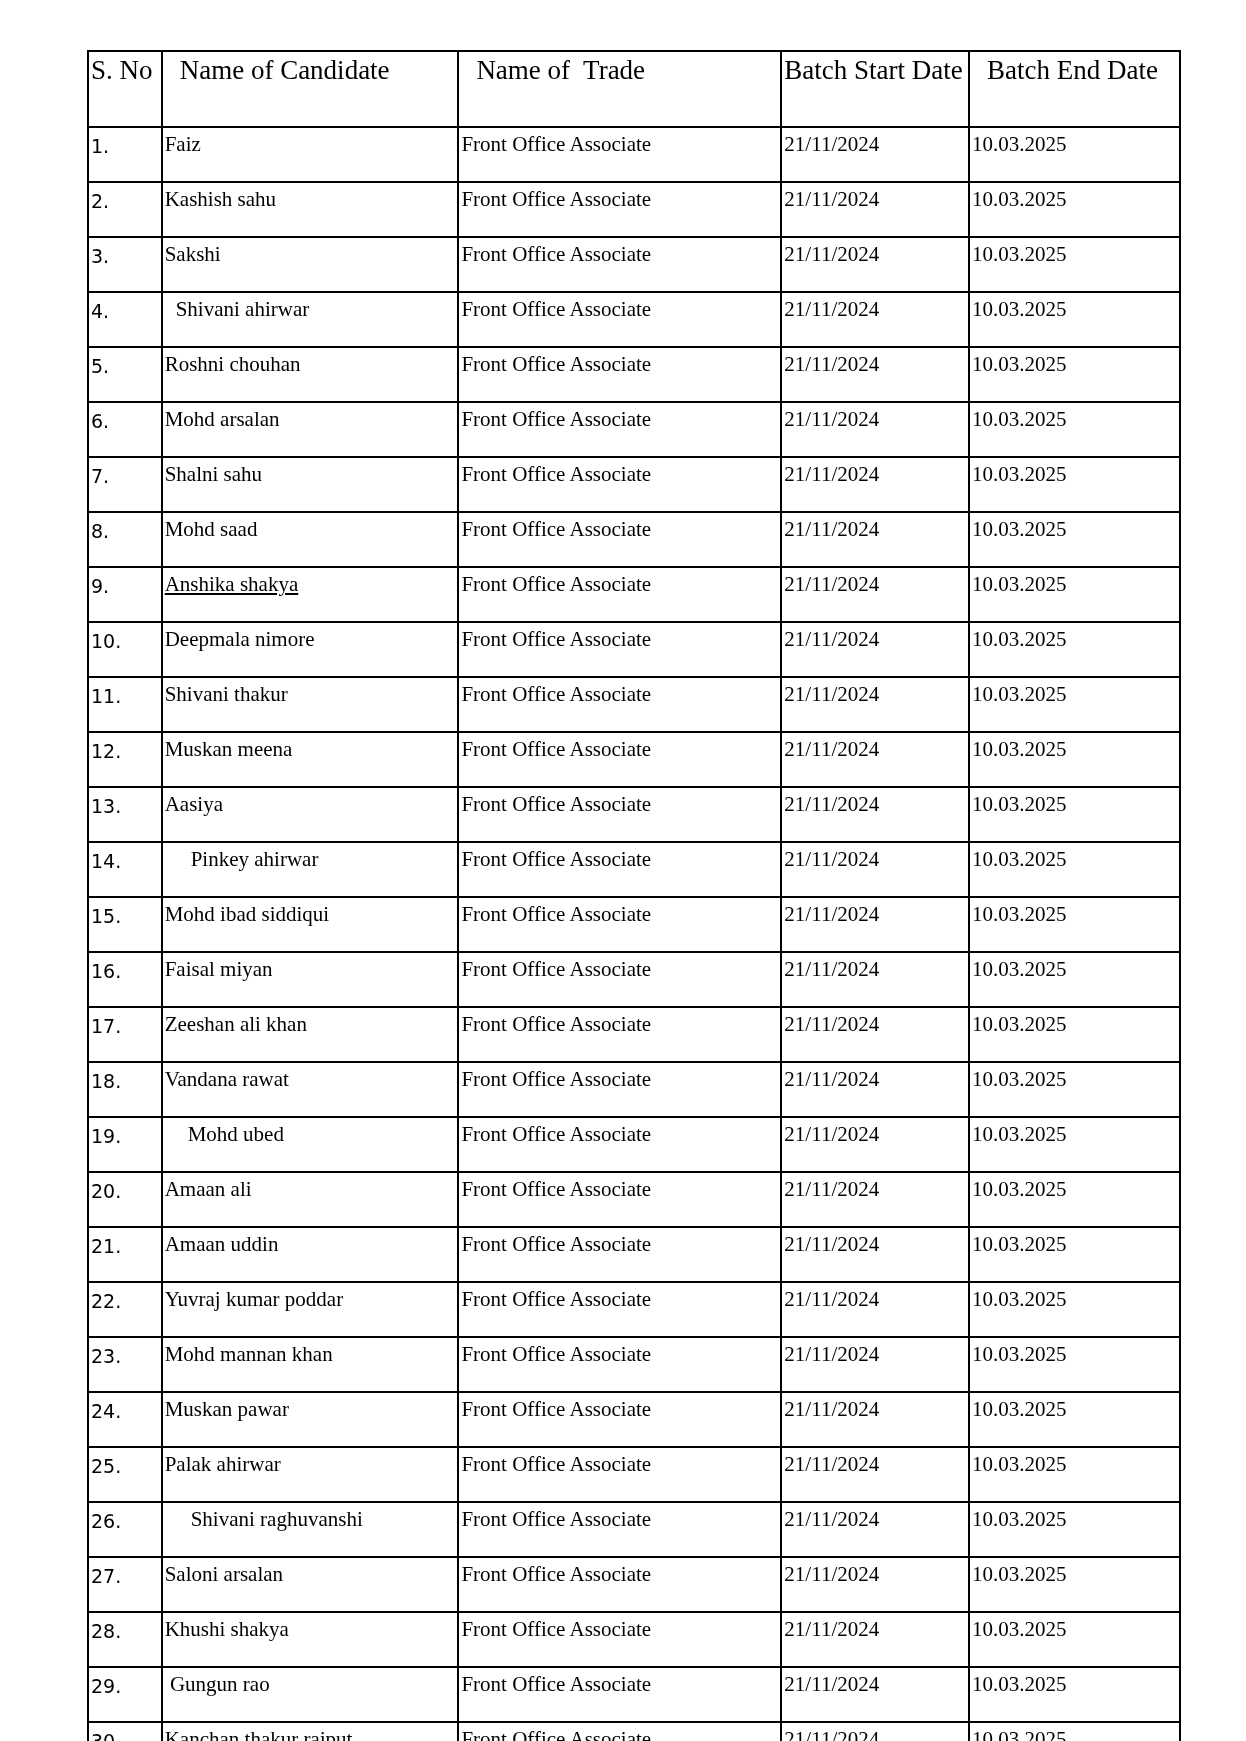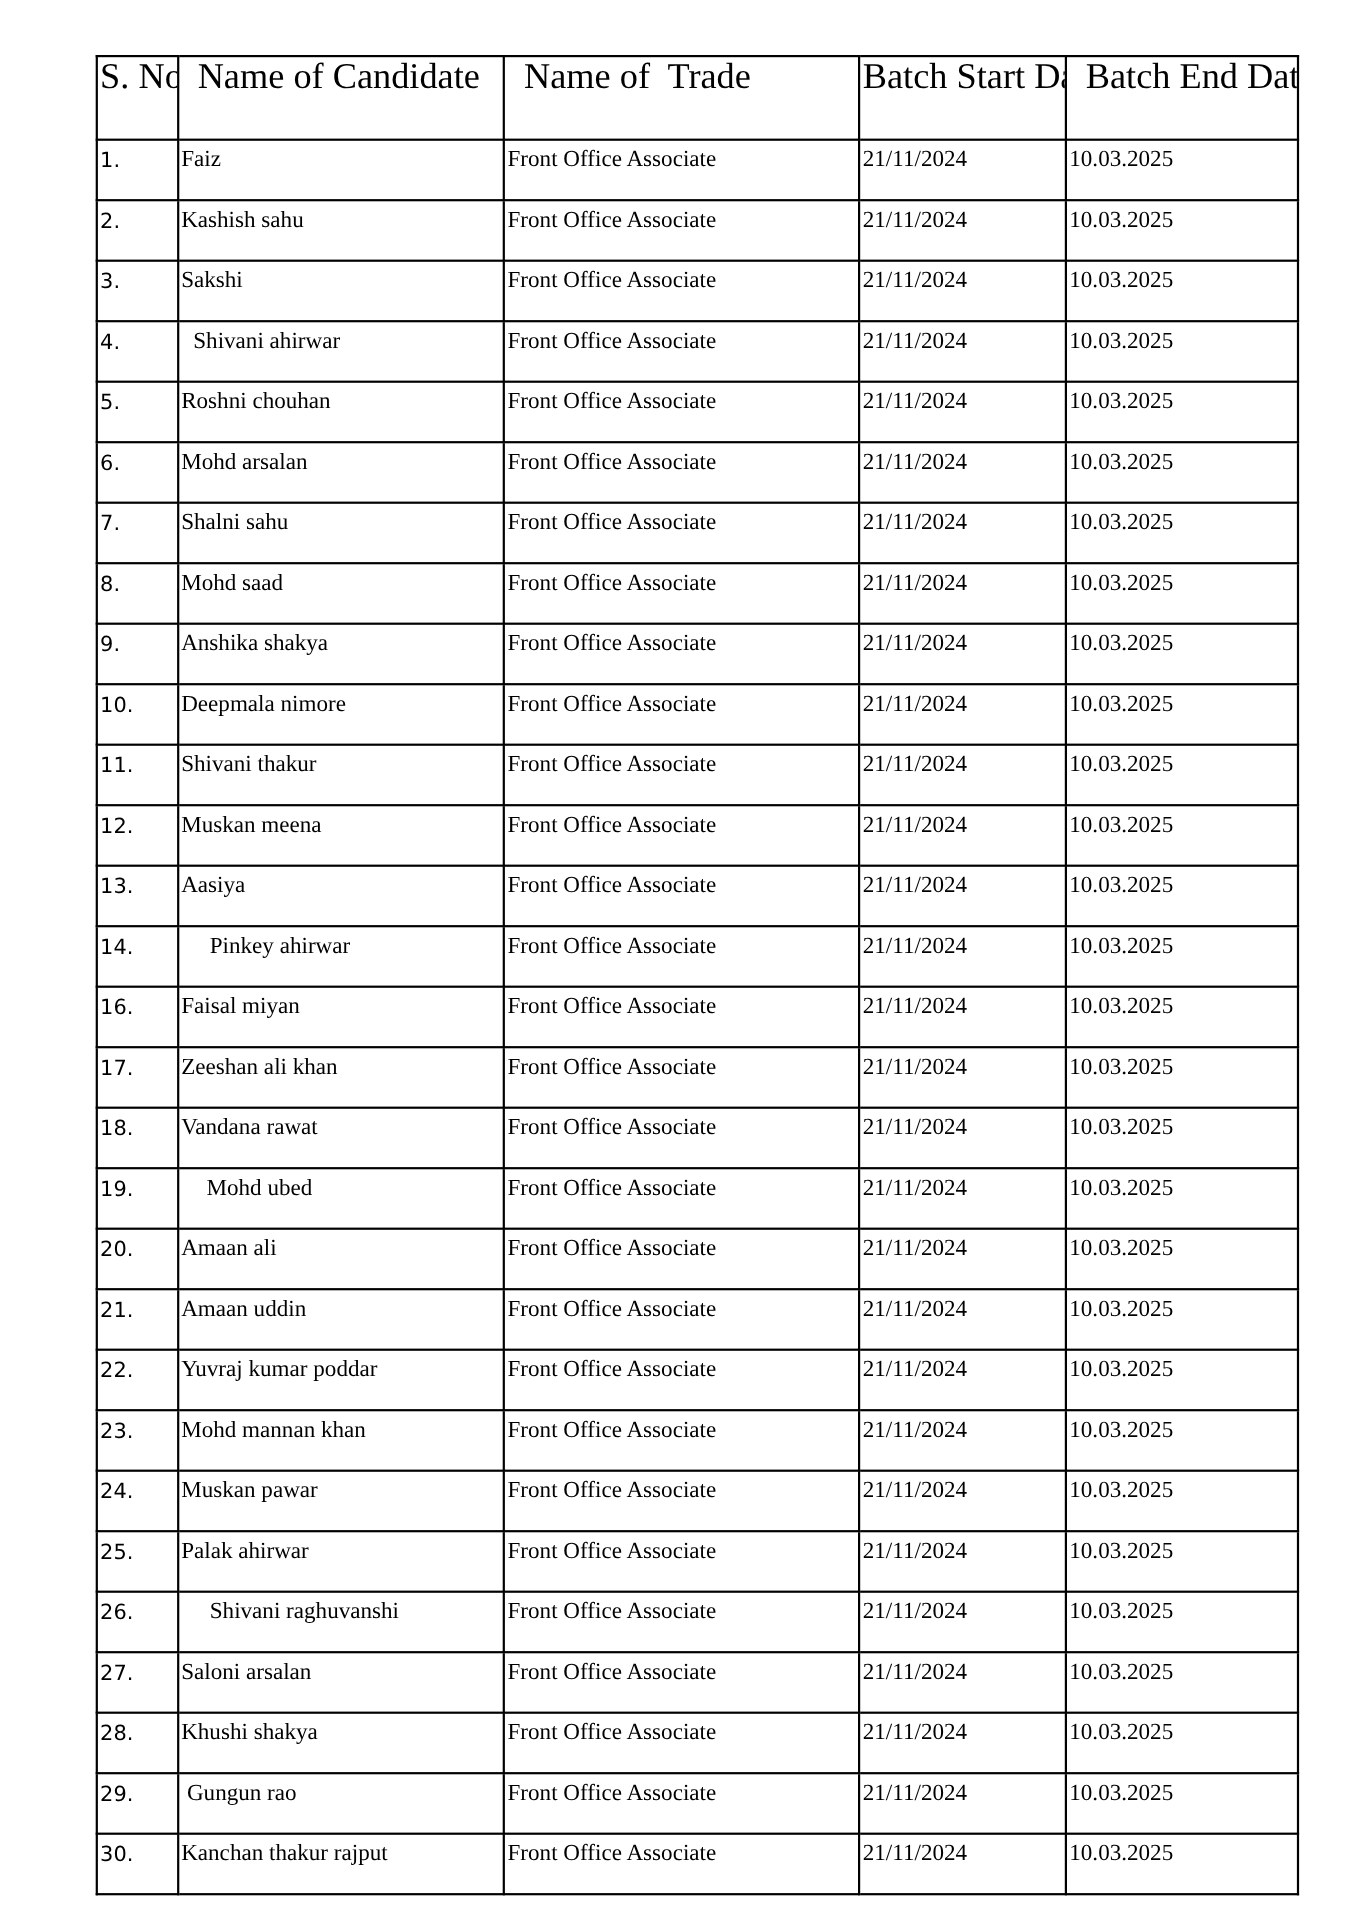--- a/index.html
+++ b/index.html
@@ -27,21 +27,21 @@
       padding: 0 0 0 2px;
       vertical-align: top;
       text-align: left;
       font-weight: normal;
       white-space: nowrap;
       overflow: hidden;
     }
     .doc-table th {
       height: 72px;
       font-family: "Liberation Serif", serif;
-      font-size: 33px;
+      font-size: 27px;
       padding-top: 2px;
       line-height: 32px;
     }
     .doc-table td {
       height: 48px;
       font-family: "Liberation Serif", serif;
       font-size: 21px;
       line-height: 26px;
       padding-top: 3px;
     }
@@ -129,21 +129,21 @@
       </tr>
       <tr>
         <td class="sno">8.</td>
         <td style="white-space: pre;">Mohd saad</td>
         <td>Front Office Associate</td>
         <td>21/11/2024</td>
         <td>10.03.2025</td>
       </tr>
       <tr>
         <td class="sno">9.</td>
-        <td style="white-space: pre;">Anshika shakya</td>
+        <td style="white-space: pre; text-decoration: underline;">Anshika shakya</td>
         <td>Front Office Associate</td>
         <td>21/11/2024</td>
         <td>10.03.2025</td>
       </tr>
       <tr>
         <td class="sno">10.</td>
         <td style="white-space: pre;">Deepmala nimore</td>
         <td>Front Office Associate</td>
         <td>21/11/2024</td>
         <td>10.03.2025</td>
@@ -165,20 +165,27 @@
       <tr>
         <td class="sno">13.</td>
         <td style="white-space: pre;">Aasiya</td>
         <td>Front Office Associate</td>
         <td>21/11/2024</td>
         <td>10.03.2025</td>
       </tr>
       <tr>
         <td class="sno">14.</td>
         <td style="white-space: pre; padding-left: 28px;">Pinkey ahirwar</td>
+        <td>Front Office Associate</td>
+        <td>21/11/2024</td>
+        <td>10.03.2025</td>
+      </tr>
+      <tr>
+        <td class="sno">15.</td>
+        <td style="white-space: pre;">Mohd ibad siddiqui</td>
         <td>Front Office Associate</td>
         <td>21/11/2024</td>
         <td>10.03.2025</td>
       </tr>
       <tr>
         <td class="sno">16.</td>
         <td style="white-space: pre;">Faisal miyan</td>
         <td>Front Office Associate</td>
         <td>21/11/2024</td>
         <td>10.03.2025</td>

